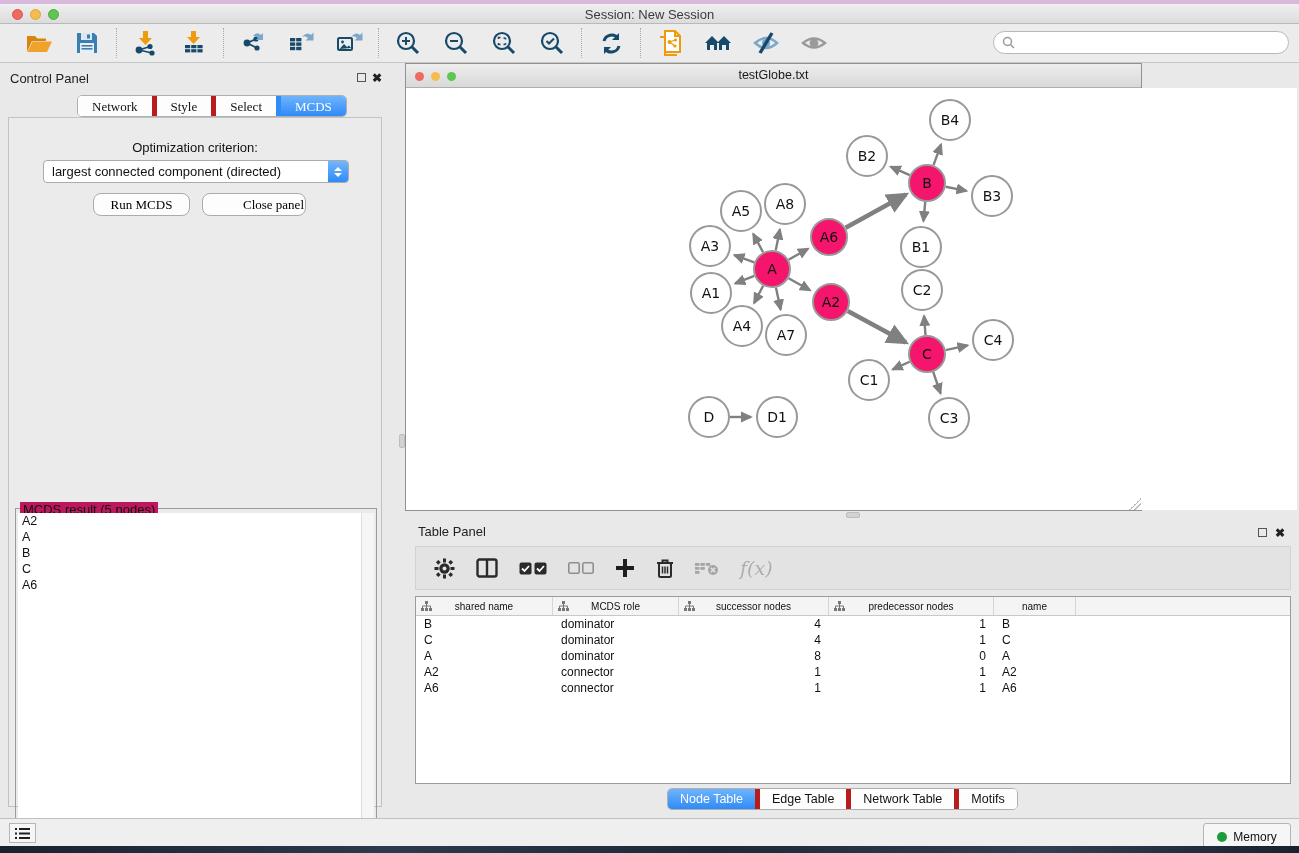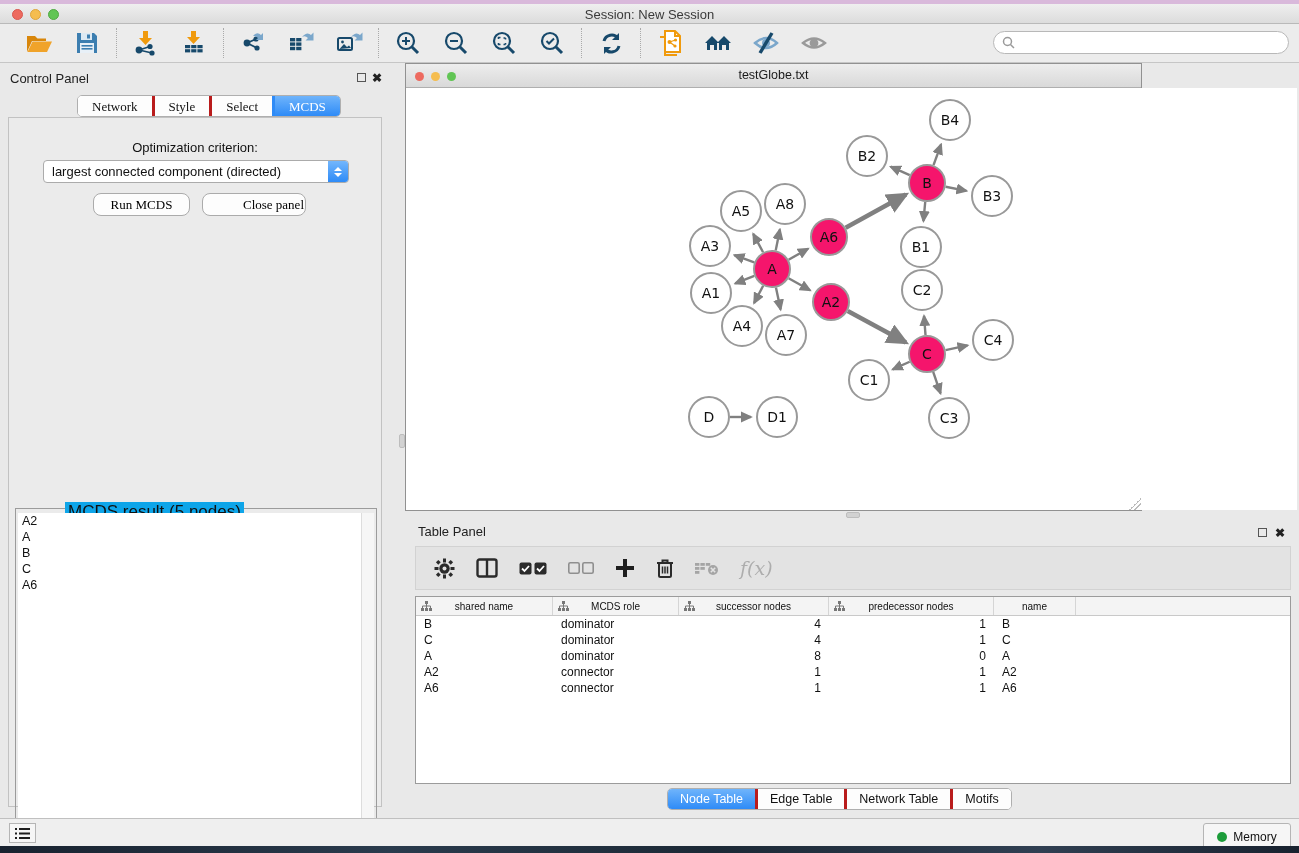--- a/index.html
+++ b/index.html
@@ -42,21 +42,21 @@
 
   
   .control-panel { position:absolute; left:0; top:63px; width:390px; height:752px; background:#E9E9E9; }
   .panel-header { position:absolute; left:10px; top:8px; font-size:13px; color:#222; }
   .panel-ctl { position:absolute; top:8px; font-size:12px; color:#222; }
   .cp-float { right:24px; } .cp-close { right:8px; font-weight:bold; }
   .float-sq { display:inline-block; width:9px; height:9px; border:1.5px solid #555; }
 
   .seg-tabs { position:absolute; display:flex; height:22px; border:1px solid #AFAFAF; border-radius:5px; overflow:hidden; background:#fff; }
   .cp-tabs { left:77px; top:32px;font-family:Liberation Serif, serif; }
-  .seg-tab { font-size:13px; padding:3px 14px; border-left:3px solid #b91c1c; background:#FDFDFD; color:#111; white-space:nowrap; }
+  .seg-tab { font-size:13px; padding:3px 14px; border-left:5px solid #b91c1c; background:#FDFDFD; color:#111; white-space:nowrap; }
   .seg-tab:first-child { border-left:none; }
   .seg-tab.active { background:linear-gradient(#6FB4FB,#2E8BF7); color:#fff; border-left-color:#2E8BF7; }
 
   .cp-box { position:absolute; left:8px; top:54px; width:374px; height:690px; border:1px solid #C2C2C2; background:#EBEBEB; }
   .opt-label { position:absolute; top:22px; width:100%; text-align:center; font-size:13px; }
   .dropdown {
     position:absolute; left:34px; top:42px; width:306px; height:23px;
     background:#fff; border:1px solid #ABABAB; border-radius:4px;
     display:flex; align-items:center; font-size:13px;
   }
@@ -73,21 +73,21 @@
     border-radius:8px; font-size:13px; display:flex; align-items:center; justify-content:center;
     font-family:Liberation Serif, serif;
   }
   .run-btn { left:84px; top:75px; width:97px; }
   .closep-btn { left:193px; top:75px; width:104px;padding-left:39px; }
 
   .result-fieldset {
     position:absolute; left:6px; top:390px; width:362px; height:345px;
     border:1px solid #9B9B9B;
   }
-  .result-legend { position:absolute; top:-7px; left:4px; background:#0ea5e9; font-size:17px; padding:0 3px;margin-left:45px; }
+  .result-legend { position:absolute; top:-7px; left:4px; background:#be185d; font-size:13px; padding:0 3px; }
   .result-list { position:absolute; left:2px; top:4px; right:15px; bottom:2px; background:#fff; font-size:12.5px; overflow:hidden; }
   .result-item { padding:1px 4px; height:16px; line-height:14px; }
   .result-scroll { position:absolute; top:4px; right:2px; bottom:2px; width:13px; background:#F6F6F6; border-left:1px solid #DDD; }
 
   
   .net-window { position:absolute; left:405px; top:63px; width:737px; height:448px; border:1px solid #919191; background:#fff; }
   .net-titlebar { position:absolute; left:0; top:0; width:100%; height:24px; background:linear-gradient(#EDEDED,#D9D9D9); border-bottom:1px solid #AFAFAF; }
   .net-traffic { position:absolute; top:8px; width:9px; height:9px; border-radius:50%; }
   .nt-red { left:9px; background:#ED6A5F; } .nt-yellow { left:25px; background:#F5BD4F; } .nt-green { left:41px; background:#61C554; }
   .net-title { position:absolute; top:4px; width:100%; text-align:center; font-size:12.5px; color:#1a1a1a; }

